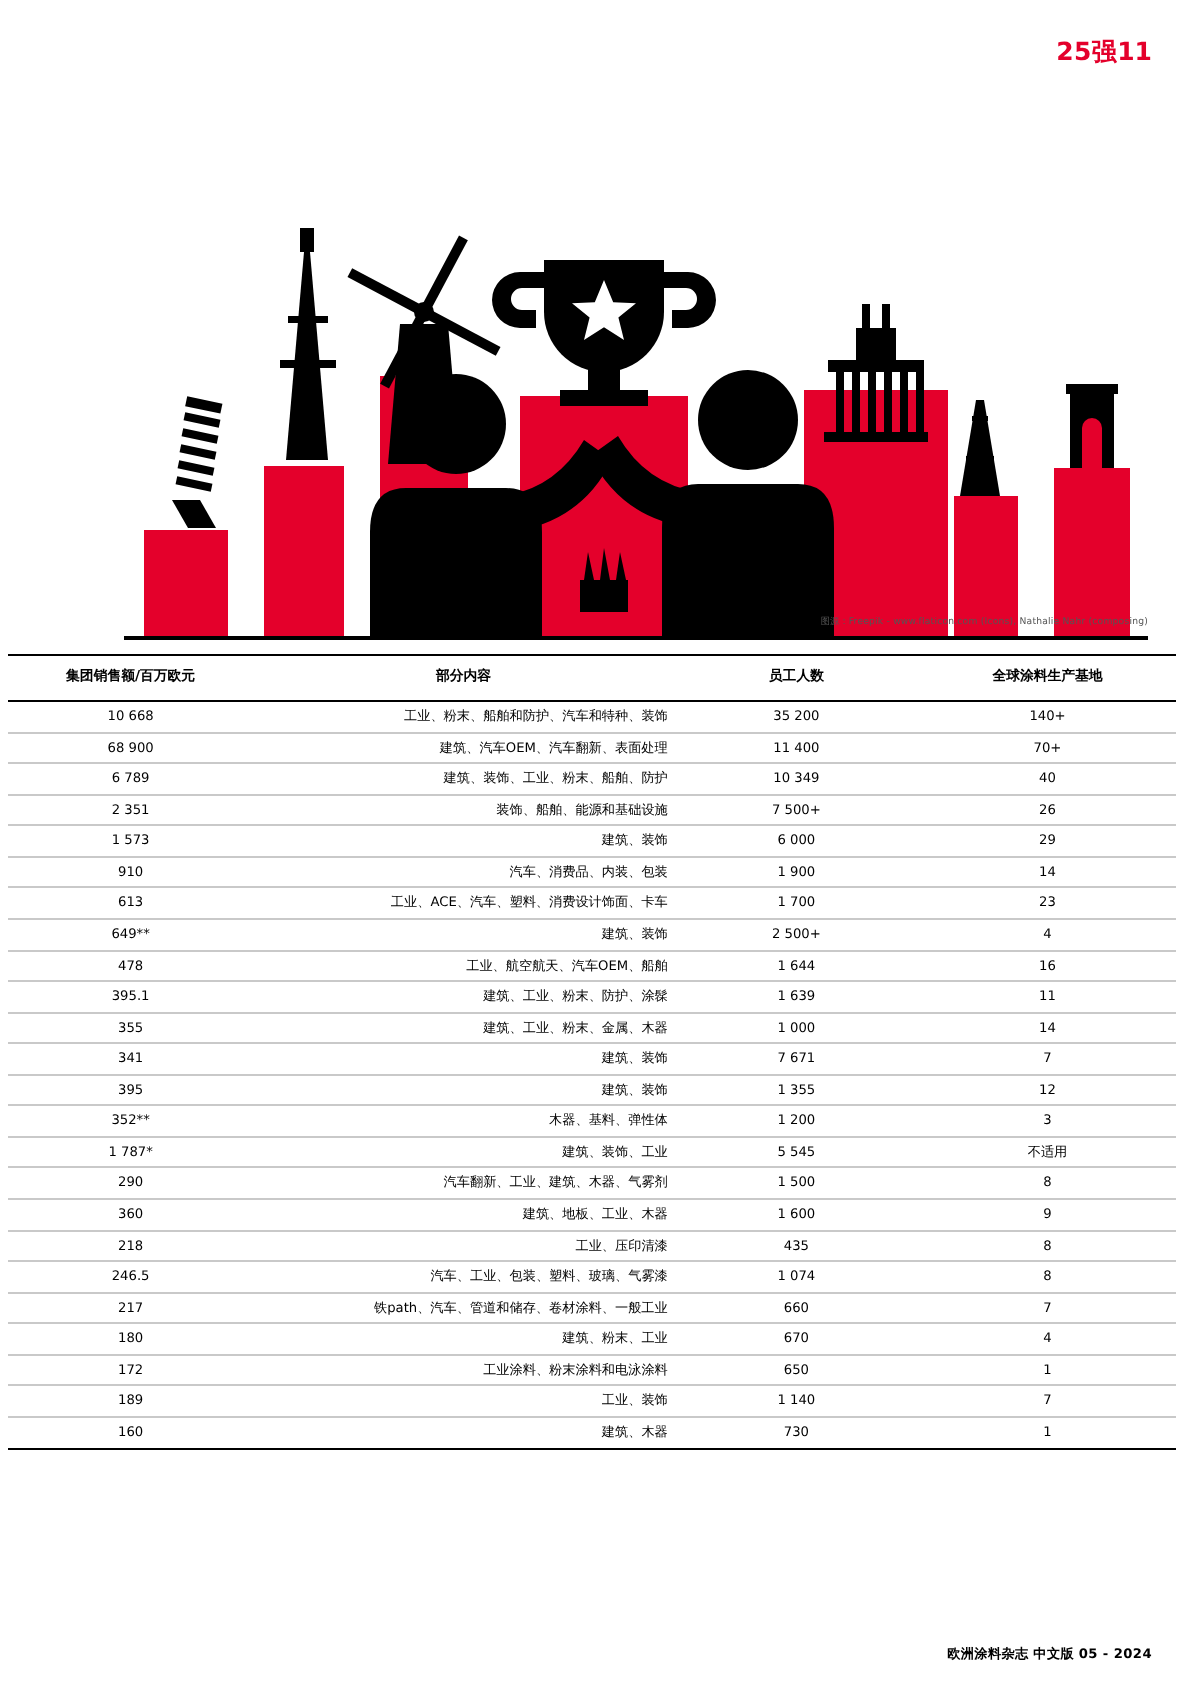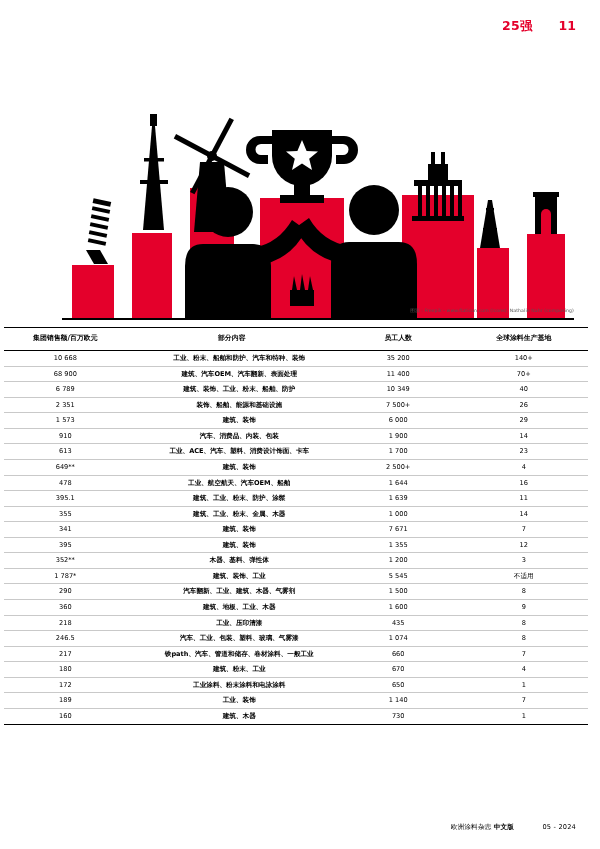--- a/index.html
+++ b/index.html
@@ -22,21 +22,20 @@
     box-sizing: border-box;
   }
 
   
   .page-header {
     position: absolute;
     top: 18px;
     right: 24px;
     display: flex;
     align-items: baseline;
-    gap: 26px;
   }
   .header-tag {
     color: #e4002b;
     font-weight: bold;
     font-size: 12.5px;
     letter-spacing: 0.2px;
   }
   .header-page-num {
     color: #e4002b;
     font-weight: bold;
@@ -86,37 +85,37 @@
   table.ranking tbody td {
     padding: 3.0px 3px;
     border-bottom: 0.4px solid #c9c9c9;
     line-height: 1.3;
     white-space: nowrap;
   }
   table.ranking tbody tr:last-child td {
     border-bottom: 0.8px solid #000;
   }
   .col-sales   { width: 21%; text-align: center; }
-  .col-content { width: 36%; text-align: center; padding-left: 18px !important; font-weight: bold; }
+  .col-content { width: 36%; text-align: right; padding-left: 18px !important; }
   .col-emp     { width: 21%; text-align: center; }
   .col-sites   { width: 22%; text-align: center; }
 
   th.col-content { text-align: center; padding-left: 3px !important; }
 
   
   .page-footer {
     position: absolute;
     bottom: 17px;
     right: 24px;
     font-size: 6.6px;
     letter-spacing: 0.2px;
   }
-  .page-footer .f-title { font-weight: normal; }
+  .page-footer .f-title { font-weight: bold; }
   .page-footer .f-edition { font-weight: bold; }
-  .page-footer .f-issue { font-weight: normal; margin-left: 26px; }
+  .page-footer .f-issue { font-weight: bold; }
 </style>
 </head>
 <body>
 
 <div class="page">
 
   <div class="page-header">
     <span class="header-tag">25强</span>
     <span class="header-page-num">11</span>
   </div>

